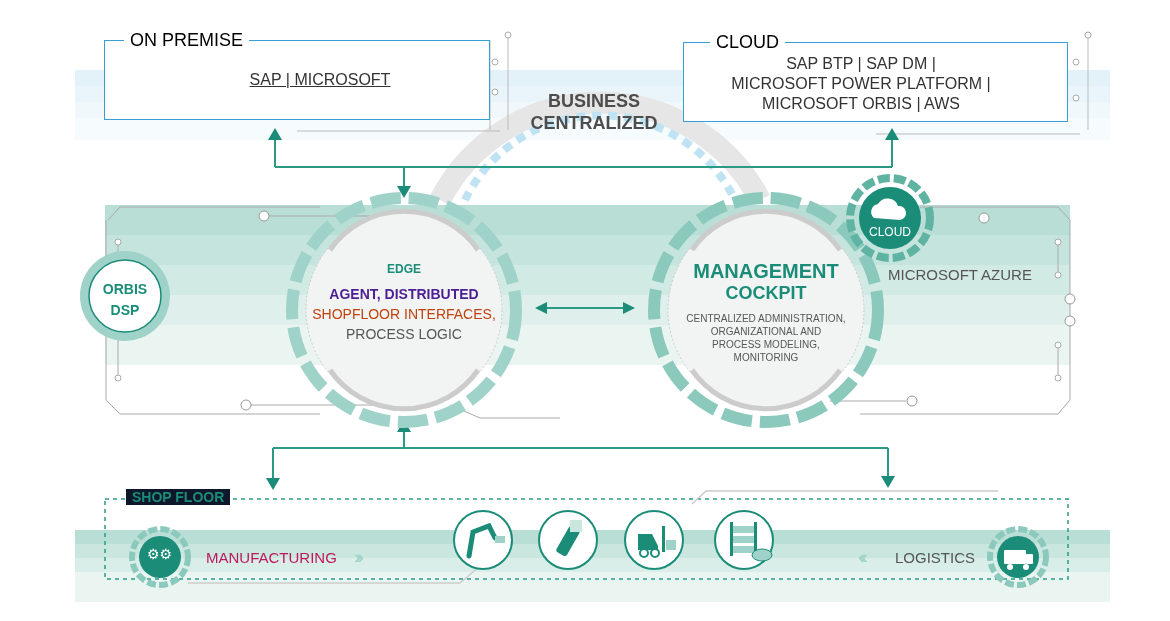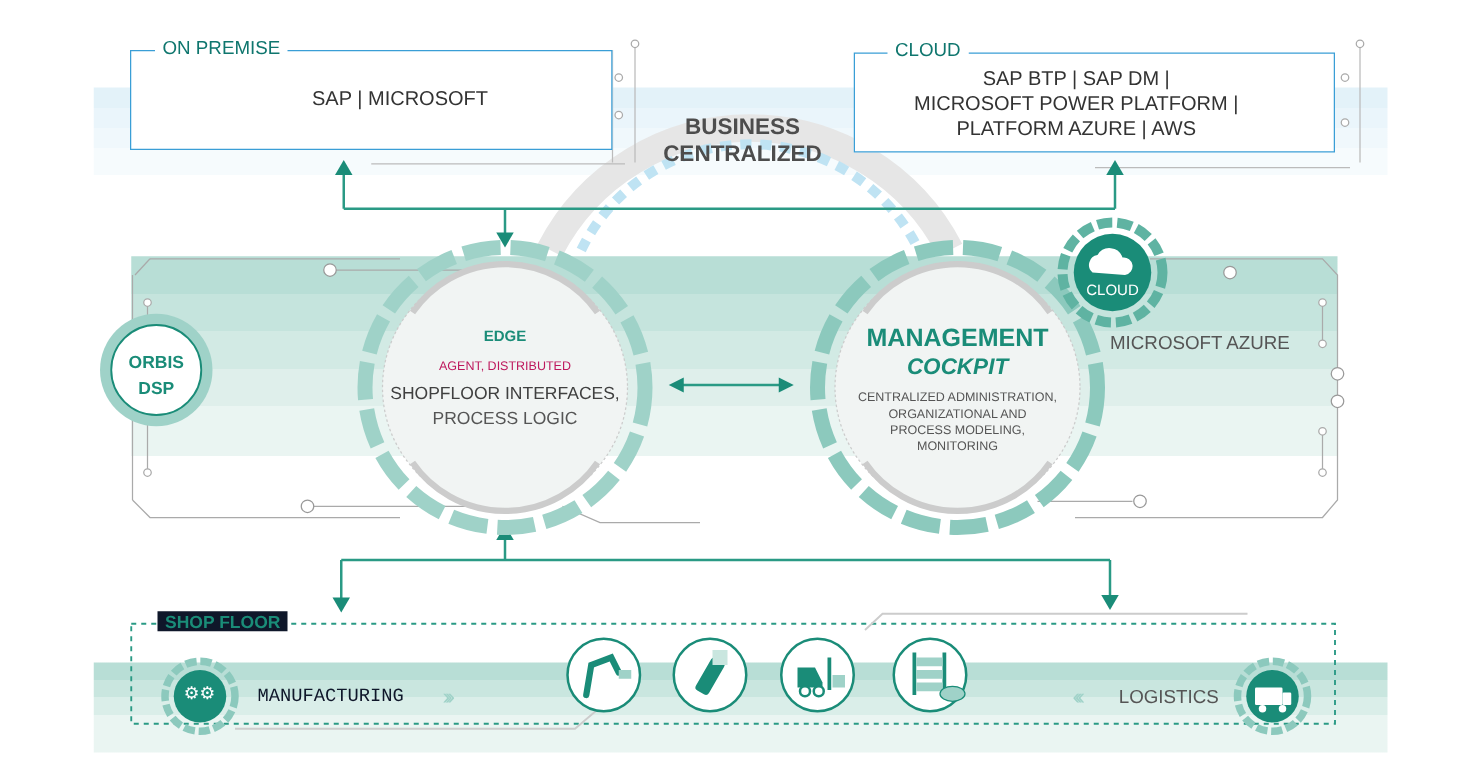--- a/index.html
+++ b/index.html
@@ -5,21 +5,21 @@
   html, body { margin:0; padding:0; background:#ffffff; }
   body { width:1170px; height:621px; position:relative; overflow:hidden; font-family:"Liberation Sans", "DejaVu Sans", sans-serif; color:#4a4a4a; }
   .abs { position:absolute; }
   .band-blue { position:absolute; left:75px; top:70px; width:1035px; height:70px;
     background:linear-gradient(#e3f2f9 0, #e3f2f9 16px, #eaf5fb 16px, #eaf5fb 32px, #f0f8fc 32px, #f0f8fc 48px, #f6fbfd 48px, #f6fbfd 70px); }
   .band-teal { position:absolute; left:105px; top:205px; width:965px; height:210px;
     background:linear-gradient(#b8ded6 0, #b8ded6 30px, #c5e4dd 30px, #c5e4dd 60px, #d2eae4 60px, #d2eae4 90px, #dfefeb 90px, #dfefeb 120px, #eaf5f2 120px, #eaf5f2 160px, #ffffff 160px); }
   .band-bottom { position:absolute; left:75px; top:530px; width:1035px; height:72px;
     background:linear-gradient(#b8ded6 0, #b8ded6 14px, #c9e6df 14px, #c9e6df 28px, #daeee9 28px, #daeee9 42px, #eaf5f2 42px, #eaf5f2 72px); }
   .box { position:absolute; background:#fff; border:1.5px solid #3a9ed6; }
-  .box-label { position:absolute; background:#fff; padding:0 6px; font-size:15px; color:#0f766e; }
+  .box-label { position:absolute; background:#fff; padding:0 6px; font-size:18px; color:#000000; }
   .box-text { position:absolute; text-align:center; font-size:16px; color:#333; line-height:20px; }
   .heading-gray { font-weight:bold; font-size:18px; color:#4d4d4d; text-align:center; line-height:22px; }
   .teal-title { font-weight:bold; color:#1a8c78; }
   .icon-circ { position:absolute; width:56px; height:56px; border:2px solid #1a8c78; border-radius:50%; background:#fff; }
   svg { overflow:visible; }
 </style>
 </head>
 <body>
 
 <div class="band-blue"></div>
@@ -116,62 +116,62 @@
   <circle cx="1018" cy="557" r="28" fill="none" stroke="#8cc9bd" stroke-width="6" stroke-dasharray="9 3"></circle>
   <circle cx="1018" cy="557" r="21" fill="#1a8c78"></circle>
   <rect x="1004" y="550" width="22" height="14" fill="#fff" rx="1"></rect>
   <rect x="1026" y="554" width="7" height="10" fill="#fff" rx="1"></rect>
   <circle cx="1010" cy="567" r="3" fill="#fff"></circle>
     <circle cx="1026" cy="567" r="3" fill="#fff"></circle>
 </svg>
 
 <div class="box" style="left:104px;top:40px;width:384px;height:78px;"></div>
 <div class="box-label" style="left:124px;top:30px;">ON PREMISE</div>
-<div class="box-text" style="left:104px;top:70px;width:432px;">SAP | MICROSOFT</div>
+<div class="box-text" style="left:104px;top:70px;width:432px;text-decoration:underline;">SAP | MICROSOFT</div>
 
 <div class="box" style="left:683px;top:42px;width:383px;height:78px;"></div>
 <div class="box-label" style="left:710px;top:32px;">CLOUD</div>
 <div class="box-text" style="left:683px;top:54px;width:356px;">
   <div>SAP BTP | SAP DM |</div>
   <div>MICROSOFT POWER PLATFORM |</div>
-  <div>PLATFORM AZURE | AWS</div>
+  <div>MICROSOFT ORBIS | AWS</div>
 </div>
 
 <div class="abs heading-gray" style="left:494px;top:90px;width:200px;">
   <div>BUSINESS</div>
   <div>CENTRALIZED</div>
 </div>
 
 <div class="abs teal-title" style="left:89px;top:279px;width:72px;text-align:center;font-size:14px;line-height:21px;">
   <div>ORBIS</div>
   <div>DSP</div>
 </div>
 
 <div class="abs" style="left:306px;top:262px;width:196px;text-align:center;">
   <div class="teal-title" style="font-size:12px;margin-bottom:8px;">EDGE</div>
-  <div style="font-size:10px;line-height:20px;color:#be185d;">AGENT, DISTRIBUTED</div>
-  <div style="font-size:14px;line-height:20px;color:#404040;">SHOPFLOOR INTERFACES,</div>
+  <div style="font-size:14px;line-height:20px;color:#4c1d95;font-weight:bold;">AGENT, DISTRIBUTED</div>
+  <div style="font-size:14px;line-height:20px;color:#c2410c;">SHOPFLOOR INTERFACES,</div>
   <div style="font-size:14px;line-height:20px;color:#555;">PROCESS LOGIC</div>
 </div>
 
 <div class="abs" style="left:668px;top:260px;width:196px;text-align:center;">
   <div class="teal-title" style="font-size:20px;line-height:22px;">MANAGEMENT</div>
-  <div class="teal-title" style="font-size:18px;line-height:22px;margin-bottom:8px;font-style:italic;">COCKPIT</div>
+  <div class="teal-title" style="font-size:18px;line-height:22px;margin-bottom:8px;">COCKPIT</div>
   <div style="font-size:10px;line-height:13px;color:#555;">CENTRALIZED ADMINISTRATION,</div>
   <div style="font-size:10px;line-height:13px;color:#555;">ORGANIZATIONAL AND</div>
   <div style="font-size:10px;line-height:13px;color:#555;">PROCESS MODELING,</div>
   <div style="font-size:10px;line-height:13px;color:#555;">MONITORING</div>
 </div>
 
 <div class="abs" style="left:859px;top:225px;width:62px;text-align:center;color:#fff;font-size:12px;">CLOUD</div>
 <div class="abs" style="left:888px;top:266px;font-size:15px;color:#555;">MICROSOFT AZURE</div>
 
 <div class="abs teal-title" style="left:126px;top:489px;background:#0f172a;padding:0 6px;font-size:14px;">SHOP FLOOR</div>
 
-<div class="abs" style="left:206px;top:549px;font-size:15px;color:#0f172a;font-family:Liberation Mono, monospace;">MANUFACTURING</div>
+<div class="abs" style="left:206px;top:549px;font-size:15px;color:#be185d;">MANUFACTURING</div>
 <div class="abs" style="left:354px;top:547px;font-size:18px;color:#9fd2c8;letter-spacing:-4px;">›››</div>
 <div class="abs" style="left:147px;top:546px;color:#fff;font-size:14px;">⚙⚙</div>
 
 <div class="abs" style="left:858px;top:547px;font-size:18px;color:#9fd2c8;letter-spacing:-4px;">‹‹‹</div>
 <div class="abs" style="left:895px;top:549px;font-size:15px;color:#555;">LOGISTICS</div>
 <div class="abs" style="left:1004px;top:548px;width:30px;height:20px;"></div>
 
 <div class="icon-circ" style="left:453px;top:510px;">
   <svg width="56" height="56">
       <path d="M14 44 L18 20 L34 14 L40 26" stroke="#1a8c78" stroke-width="5" fill="none" stroke-linecap="round"></path>

